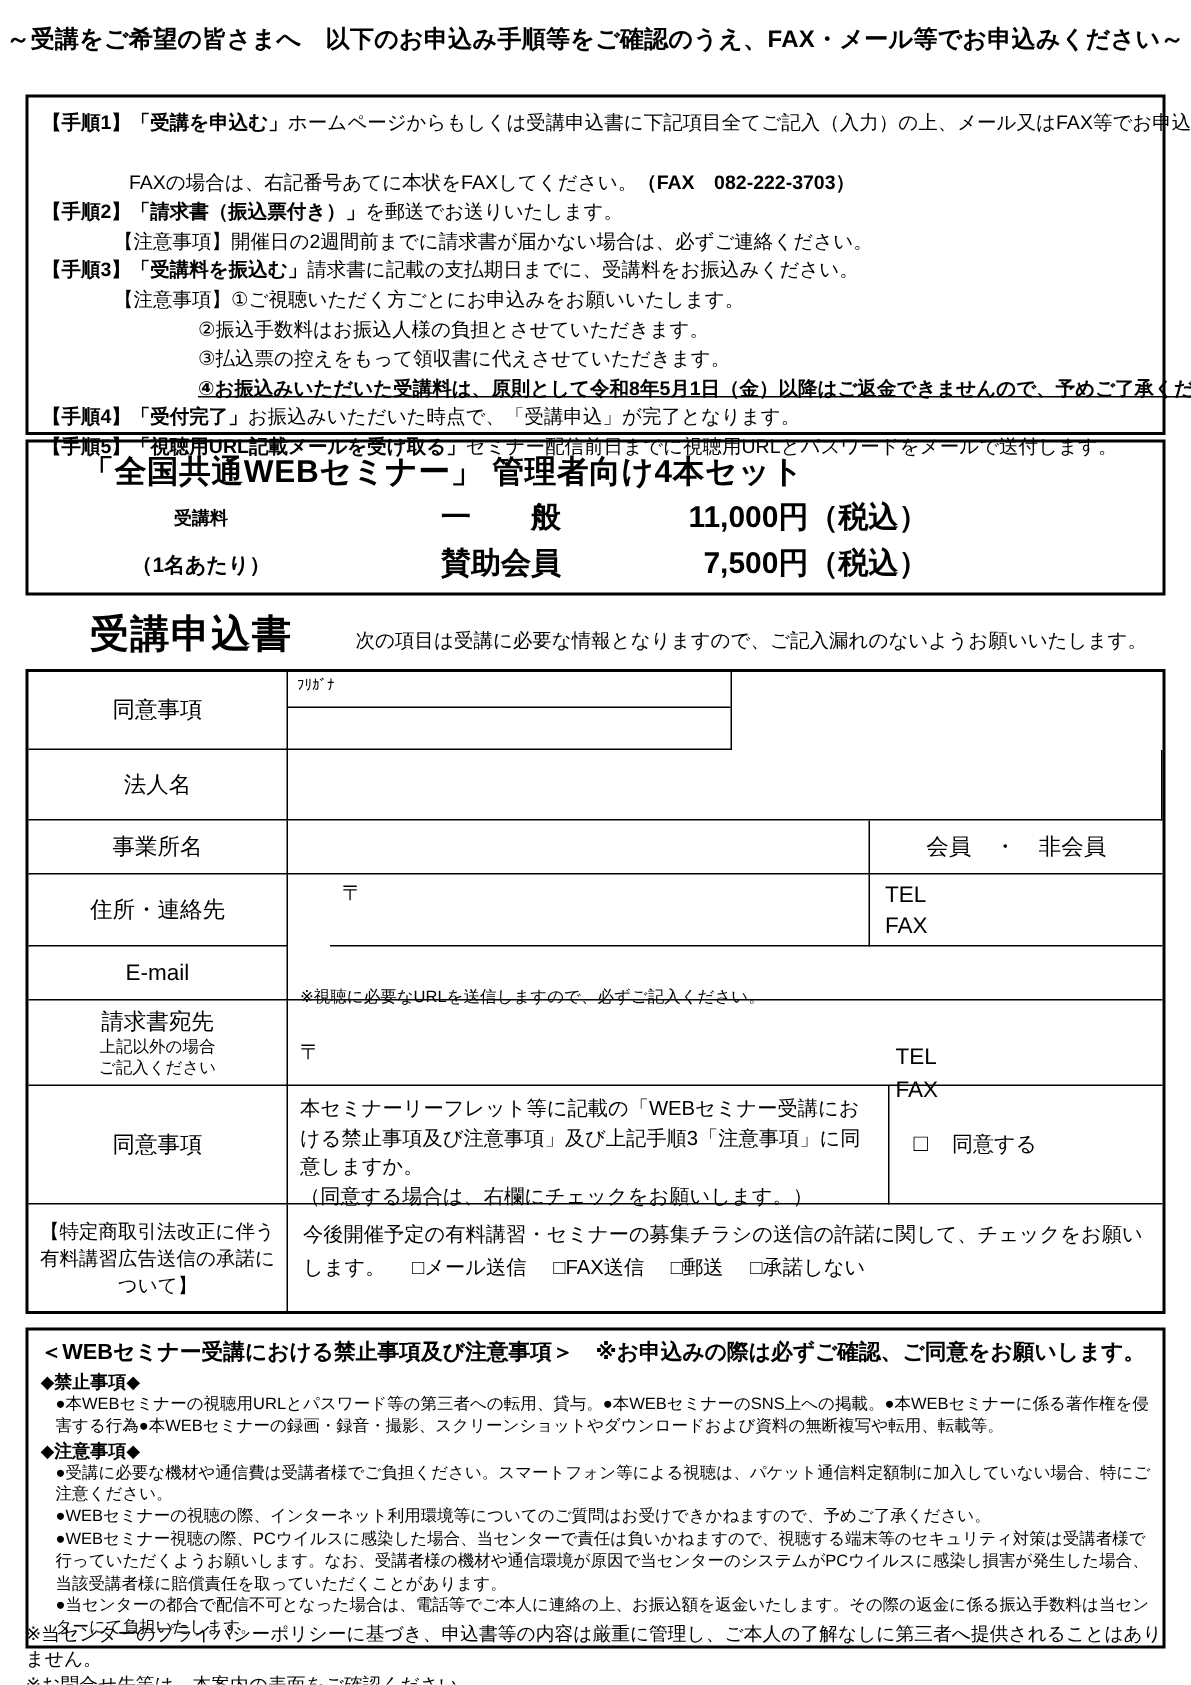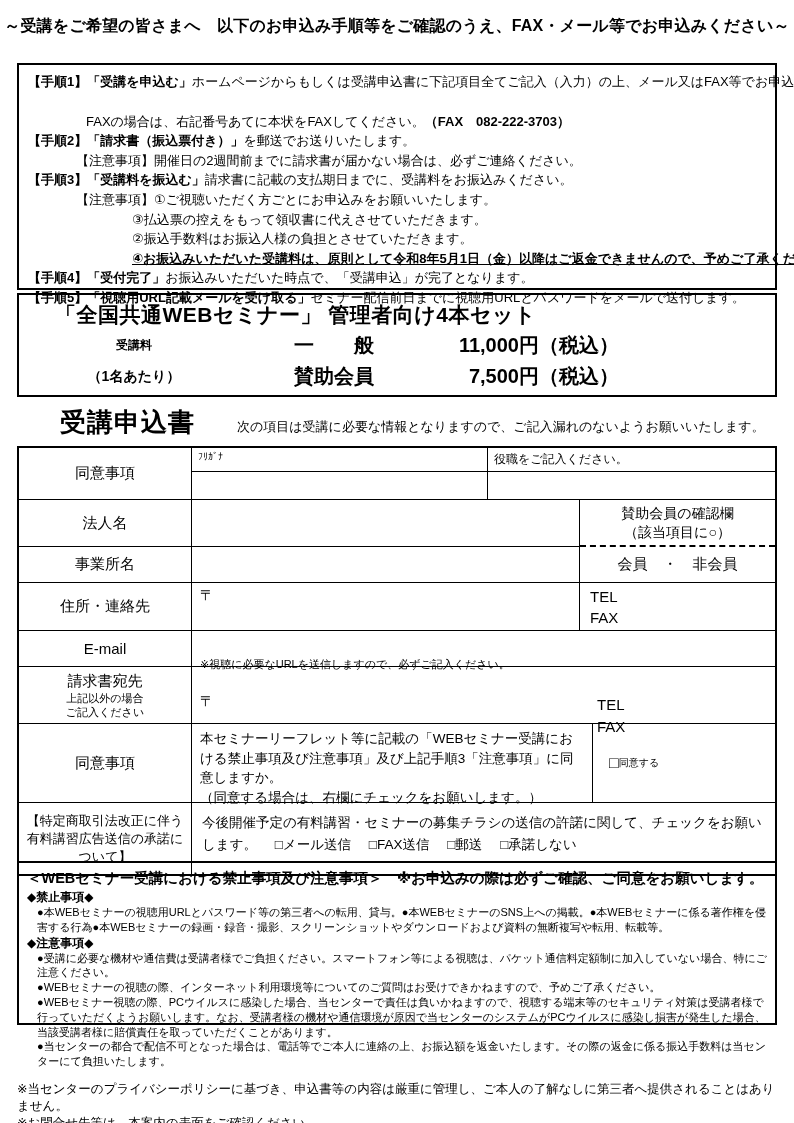--- a/index.html
+++ b/index.html
@@ -73,28 +73,28 @@
   .member-check-title { font-size: 14px; line-height: 19px; }
   .member-options { font-size: 15px; }
   .postal { font-size: 14px; }
   .telfax { font-size: 15px; line-height: 21px; align-items: flex-start !important; padding-left: 10px; }
   .email-note { font-size: 11px; padding-top: 2px; }
   .full-cell { flex: 1; padding: 4px 8px; position: relative; margin-top: 22px; }
   .telfax-float { position: absolute; left: 405px; top: 5px; font-size: 15px; line-height: 22px; }
   .agree-main { flex: 1; border-right: 1.5px solid #000; padding: 5px 8px; font-size: 13.5px; line-height: 19.5px; width: 401px; flex: none; }
   .agree-right { flex: 1; display: flex; align-items: center; padding-left: 16px; }
   .chk { font-size: 16px; }
-  .agree-label { font-size: 10px; }
+  .agree-label { font-size: 14px; margin-left: 16px; }
   .adconsent-label { font-size: 13px; line-height: 18px; padding: 0 6px; }
   .adconsent-cell { flex: 1; padding: 9px 10px; font-size: 13.5px; line-height: 22px; }
   .opt { margin-left: 14px; white-space: nowrap; }
 
   
   .notice-box {
-    top: 861px; left: 17px; width: 760px; height: 164px;
+    top: 885px; left: 17px; width: 760px; height: 214px;
     border: 2px solid #000; padding: 5px 8px 0 8px;
   }
   .notice-title { font-size: 14.5px; font-weight: bold; line-height: 21px; }
   .notice-sec { font-size: 12px; font-weight: bold; line-height: 16px; }
   .notice-body { font-size: 11px; line-height: 14.8px; padding-left: 10px; }
 
   
   .page-footer { top: 1081px; left: 17px; width: 764px; font-size: 12.5px; line-height: 17px; }
 </style>
 </head>
@@ -102,22 +102,22 @@
 
 <div class="abs page-header">～受講をご希望の皆さまへ　以下のお申込み手順等をご確認のうえ、FAX・メール等でお申込みください～</div>
 
 <div class="abs steps-box">
   <div class="step"><span class="head">【手順1】「受講を申込む」</span><span class="body">ホームページからもしくは受講申込書に下記項目全てご記入（入力）の上、メール又はFAX等でお申込みください。</span></div>
   <div class="step ind1"><span class="body">FAXの場合は、右記番号あてに本状をFAXしてください。</span><span class="tail">（FAX　082-222-3703）</span></div>
   <div class="step"><span class="head">【手順2】「請求書（振込票付き）」</span><span class="body">を郵送でお送りいたします。</span></div>
   <div class="step ind2"><span class="body">【注意事項】開催日の2週間前までに請求書が届かない場合は、必ずご連絡ください。</span></div>
   <div class="step"><span class="head">【手順3】「受講料を振込む」</span><span class="body">請求書に記載の支払期日までに、受講料をお振込みください。</span></div>
   <div class="step ind2"><span class="body">【注意事項】①ご視聴いただく方ごとにお申込みをお願いいたします。</span></div>
+  <div class="step ind3"><span class="body">②振込手数料はお振込人様の負担とさせていただきます。</span></div>
   <div class="step ind3"><span class="body">③払込票の控えをもって領収書に代えさせていただきます。</span></div>
-  <div class="step ind3"><span class="body">②振込手数料はお振込人様の負担とさせていただきます。</span></div>
   <div class="step ind3 u"><span class="body">④お振込みいただいた受講料は、原則として令和8年5月1日（金）以降はご返金できませんので、予めご了承ください。</span></div>
   <div class="step"><span class="head">【手順4】「受付完了」</span><span class="body">お振込みいただいた時点で、「受講申込」が完了となります。</span></div>
   <div class="step"><span class="head">【手順5】「視聴用URL記載メールを受け取る」</span><span class="body">セミナー配信前日までに視聴用URLとパスワードをメールで送付します。</span></div>
 </div>
 
 <div class="abs pricing-box">
   <div class="pricing-title">「全国共通WEBセミナー」 管理者向け4本セット</div>
   <div class="price-row">
     <span class="c1">受講料</span>
     <span class="c2">一　　般</span>
@@ -136,46 +136,39 @@
 </div>
 
 <div class="abs ft">
 
   <div class="frow" style="height:52px;">
     <div class="fl">同意事項</div>
     <div class="fc">
       <div class="furigana-col cell">
         <div class="strip furigana-note">ﾌﾘｶﾞﾅ</div>
       </div>
-      <div class="position-col cell">
-        <div class="strip position-note">役職をご記入ください。</div>
-      </div>
     </div>
   </div>
 
   <div class="frow" style="height:47px;">
     <div class="fl">法人名</div>
     <div class="fc">
       <div class="main-cell cell"></div>
-      <div class="right-cell dashed member-check-title">
-        <div>賛助会員の確認欄</div>
-        <div>（該当項目に○）</div>
-      </div>
     </div>
   </div>
 
   <div class="frow" style="height:36px;">
     <div class="fl">事業所名</div>
     <div class="fc">
       <div class="main-cell cell"></div>
       <div class="right-cell cell member-options">会員　・　非会員</div>
     </div>
   </div>
 
-  <div class="frow" style="height:48px;">
+  <div class="frow" style="height:48px;gap:28px;">
     <div class="fl">住所・連絡先</div>
     <div class="fc">
       <div class="main-cell cell postal"><span>〒</span></div>
       <div class="right-cell cell telfax">
         <div>TEL</div>
         <div>FAX</div>
       </div>
     </div>
   </div>
 

